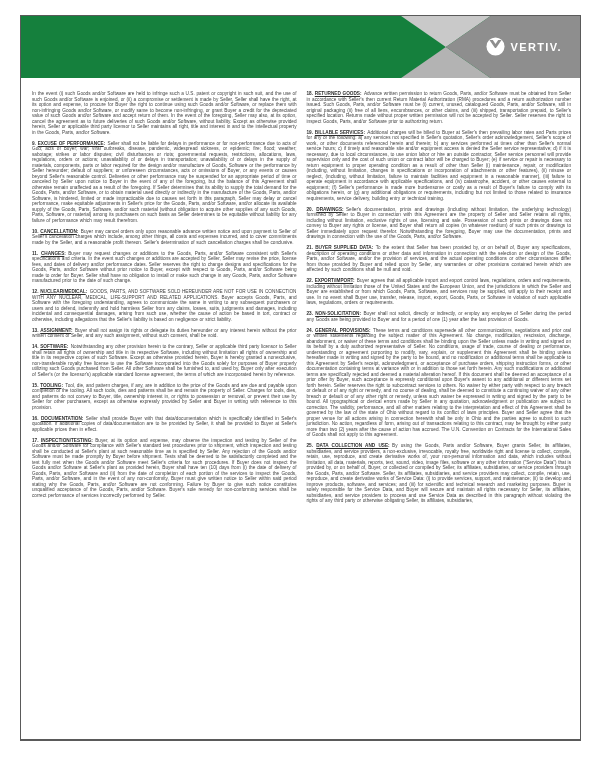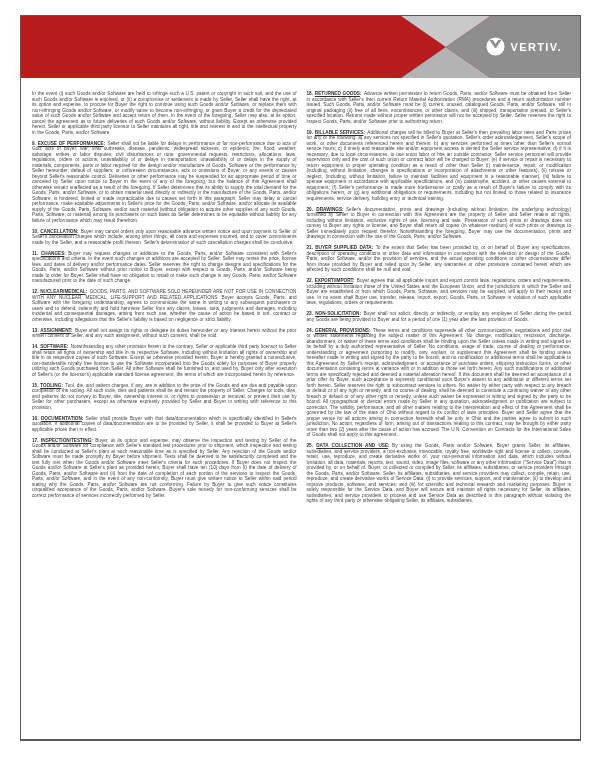--- a/index.html
+++ b/index.html
@@ -1,20 +1,20 @@
 <!DOCTYPE html>
 <html><head>
 <meta charset="utf-8">
 <style>
   html,body{margin:0;padding:0;background:#ffffff;width:600px;height:776px;
     font-family:"Liberation Sans","DejaVu Sans",sans-serif;}
   .page{position:absolute;left:20px;top:15px;width:561px;height:726px;
     background:#ffffff;border:1px solid #5a5a5a;border-bottom-width:2px;
     box-sizing:border-box;overflow:hidden;}
-  .banner{position:relative;width:100%;height:62px;background:#b91c1c;overflow:hidden;}
+  .banner{position:relative;width:100%;height:62px;background:#15803d;overflow:hidden;}
   .banner .wedge{position:absolute;inset:0;}
   .wedge.north{background:#c9c9c9;clip-path:polygon(68% 0,84% 0,76% 50%);}
   .wedge.south{background:#b3b3b3;clip-path:polygon(68% 100%,84% 100%,76% 50%);}
   .wedge.east{background:#8e8e8e;clip-path:polygon(84% 0,100% 0,100% 100%,84% 100%,76% 50%);}
   .logo{position:absolute;right:18px;top:21px;display:flex;align-items:center;gap:5px;}
   .logo .brand{color:#ffffff;font-weight:700;font-size:11px;letter-spacing:1.4px;}
   .content{display:flex;gap:10px;padding:13px 9px 0 11px;box-sizing:border-box;}
   .col{flex:1;min-width:0;}
   .para{margin:0 0 5.5px 0;font-size:4.7px;line-height:5.5px;color:#3f3f3f;
     text-align:justify;word-spacing:0.3px;}

